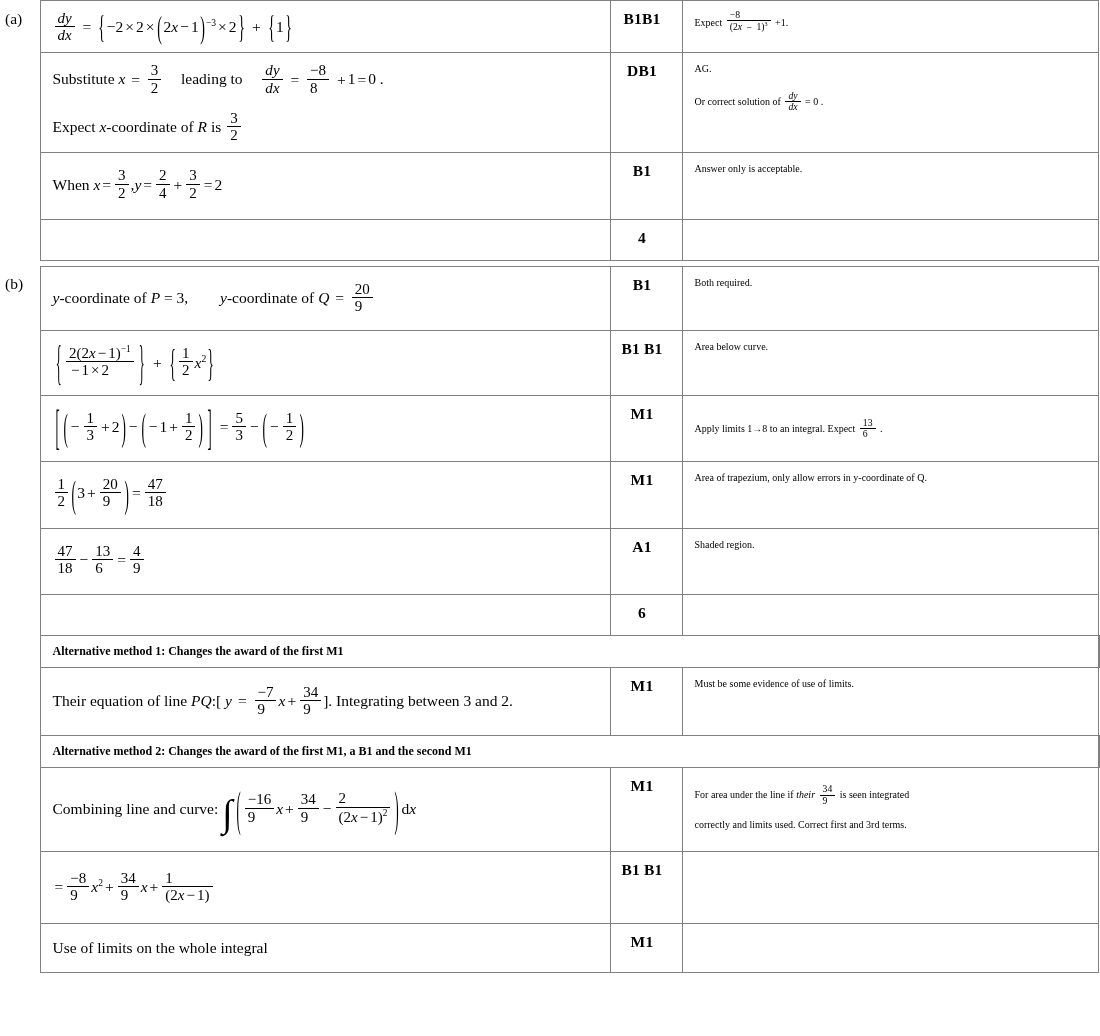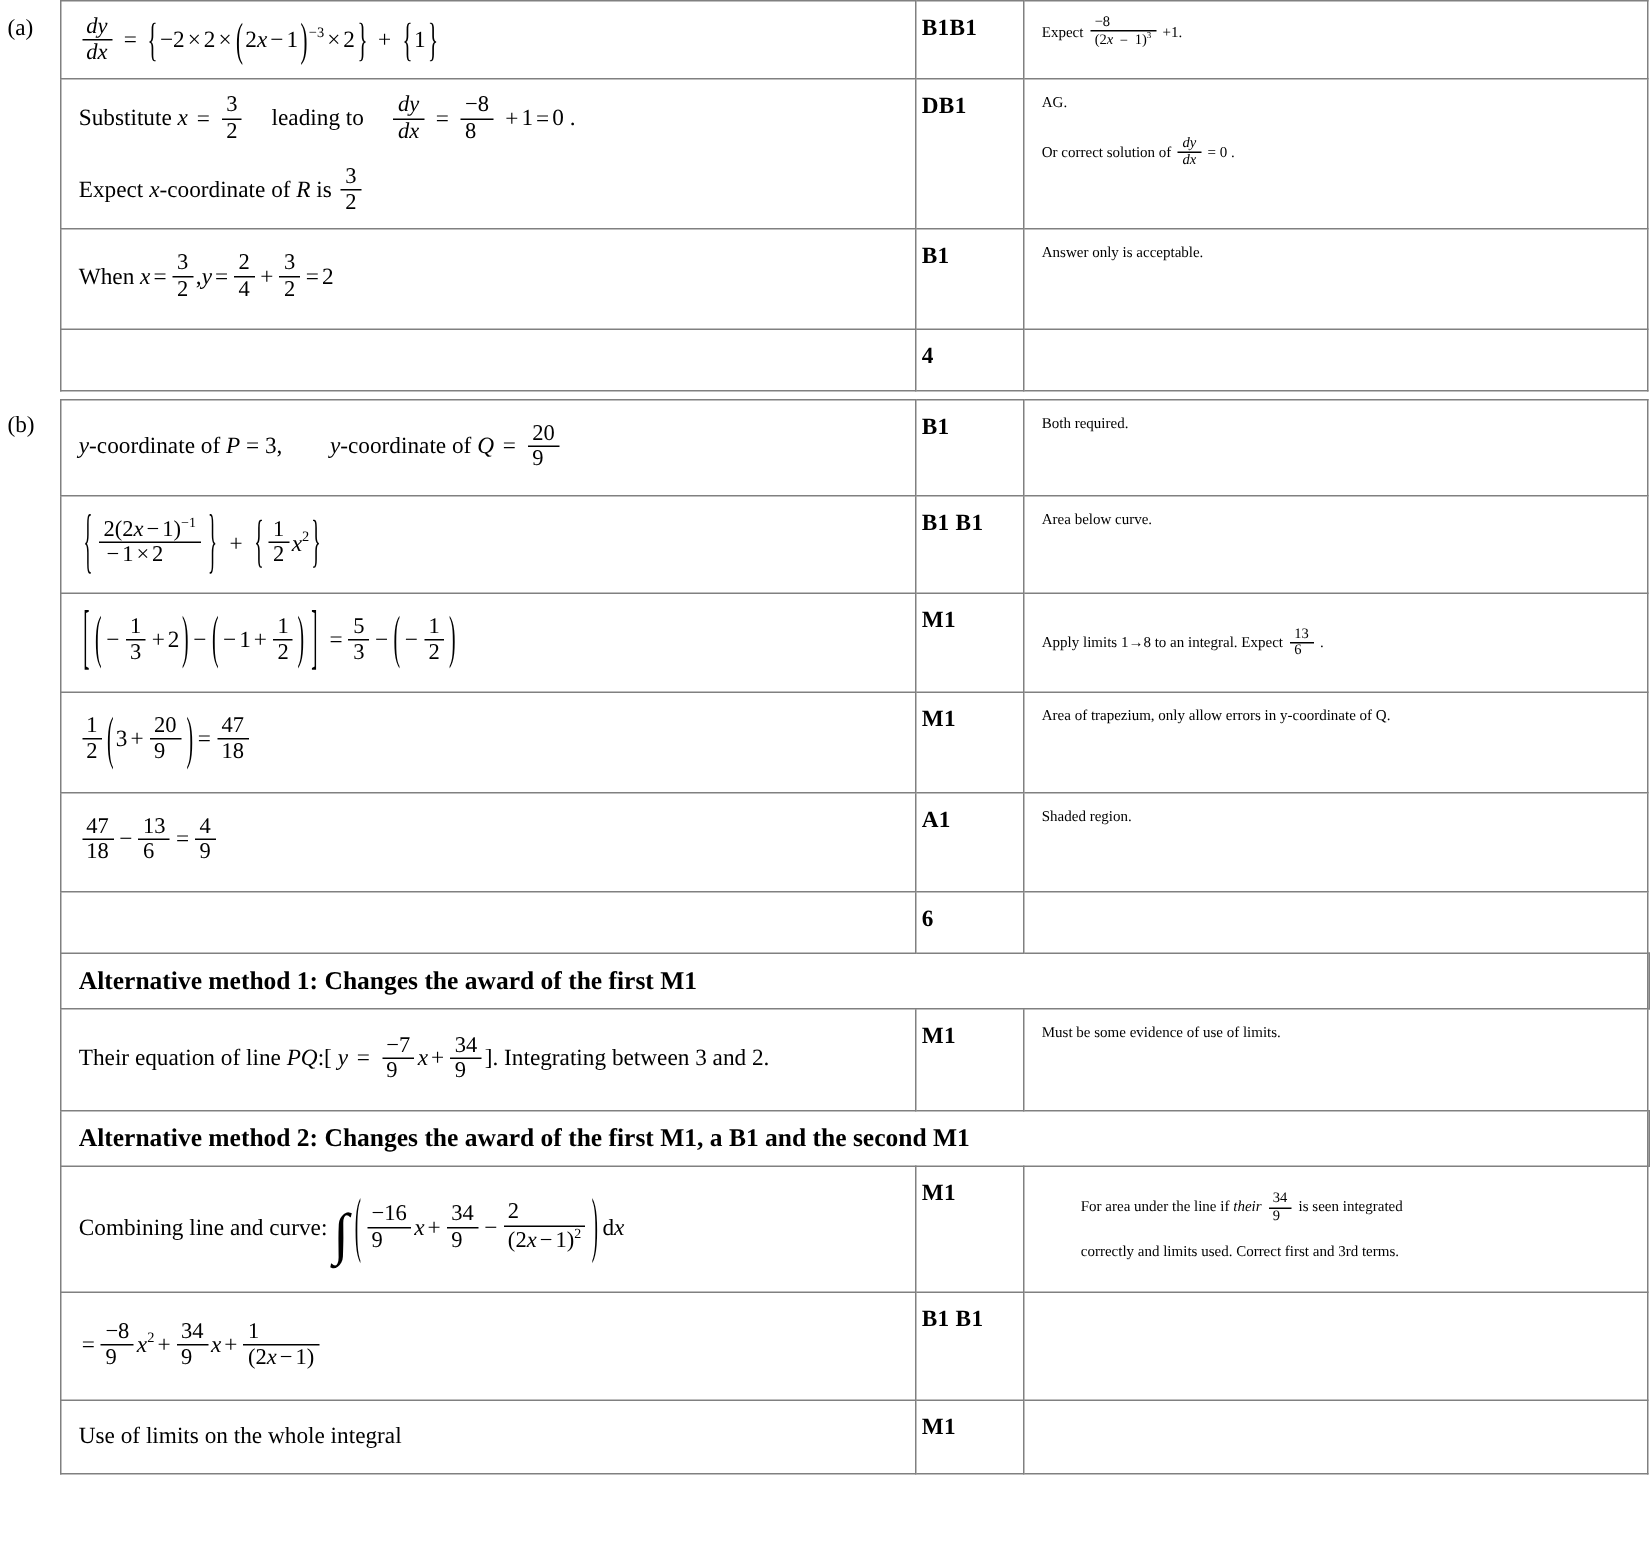--- a/index.html
+++ b/index.html
@@ -30,34 +30,34 @@
 
   
   .c-part   { width: 40px;  }
   .c-work   { width: 570px; }
   .c-mark   { width: 72px;  }
   .c-notes  { width: 416px; }
 
   
   .pad       { padding: 9px 10px 9px 12px; }
   .pad-part  { padding: 9px 4px 9px 5px; }
-  .pad-mark  { padding: 9px 12px 9px 4px; text-align: left; }
+  .pad-mark  { padding: 9px 12px 9px 4px; text-align: center; }
 
   
   .c-part { border-left: none !important; border-top: none !important; border-bottom: none !important; }
   .cell-blank-left { border: none !important; background: #ffffff; }
 
   .mark { font-weight: bold; font-size: 15.5px; letter-spacing: 0.2px; white-space: nowrap; }
   .note { font-size: 10px; line-height: 1.45; }
   .work { font-size: 15.5px; line-height: 1.5; }
   .part-label { font-size: 15.5px; }
 
   .alt-head {
     font-weight: bold;
-    font-size: 17px;
+    font-size: 12px;
     padding: 8px 10px 8px 12px;
   }
 
   .spacer-row td { height: 5px; padding: 0; border-left: none; border-right: none; }
 
   
   .m { font-style: italic; font-family: "Liberation Serif", "DejaVu Serif", serif; }
   .up { font-style: normal; }
   .op { font-style: normal; padding: 0 2px; }
 
@@ -346,21 +346,21 @@
         <span class="nowrap">
           <span>Combining line and curve:</span>
           <span class="intsym">∫</span><span class="big3">(</span><span class="frac"><span class="num"><span class="up">−16</span></span><span class="den">9</span></span><span class="m">x</span><span class="op">+</span><span class="frac"><span class="num">34</span><span class="den">9</span></span><span class="op">−</span><span class="frac"><span class="num">2</span><span class="den"><span class="up">(</span>2<span class="m">x</span><span class="op">−</span>1<span class="up">)</span><sup class="exp">2</sup></span></span><span class="big3">)</span><span class="up">d</span><span class="m">x</span>
         </span>
       </div>
     </td>
     <td class="c-mark">
       <div class="pad-mark mark">M1</div>
     </td>
     <td class="c-notes">
-      <div class="pad note" style="padding-top:16px;margin-left:26px;">
+      <div class="pad note" style="padding-top:16px;">
         <div>
           <span>For area under the line if</span>
           <span style="font-style:italic">their</span>
           <span class="frac"><span class="num">34</span><span class="den">9</span></span>
           <span>is seen integrated</span>
         </div>
         <div style="margin-top:12px;">correctly and limits used. Correct first and 3rd terms.</div>
       </div>
     </td>
   </tr>

